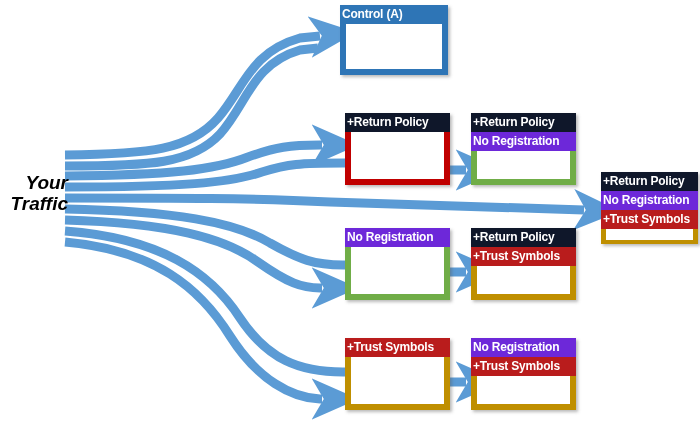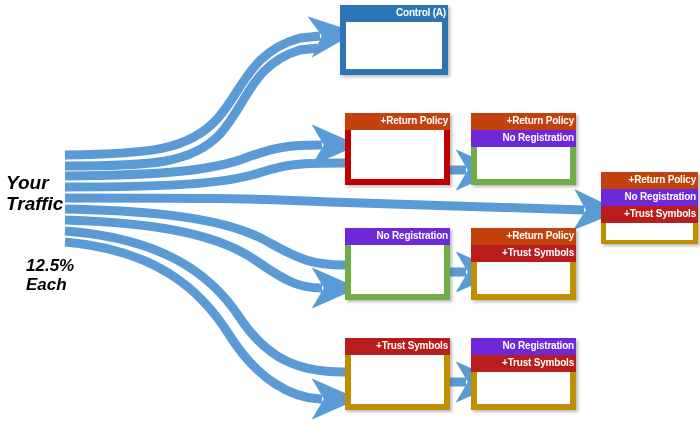--- a/index.html
+++ b/index.html
@@ -22,21 +22,21 @@
     width: 700px;
     height: 426px;
   }
 
   
   .side-label {
     position: absolute;
     font-style: italic;
     font-weight: bold;
     color: #000000;
-    text-align: left;
+    text-align: right;
     line-height: 1.12;
     white-space: pre-line;
     z-index: 5;
   }
   #traffic-label {
     left: 6px;
     top: 172px;
     width: 62px;
     font-size: 19px;
   }
@@ -52,31 +52,31 @@
     position: absolute;
     box-sizing: border-box;
     z-index: 4;
     box-shadow: 2px 2px 3px rgba(90, 90, 90, 0.42);
     display: flex;
     flex-direction: column;
     padding: 0;
   }
   .band {
     box-sizing: border-box;
-    font-size: 10px;
+    font-size: 12px;
     font-weight: bold;
     color: #ffffff;
-    text-align: right;
+    text-align: left;
     line-height: 1;
     padding: 3px 2px 4px 2px;
     white-space: nowrap;
     overflow: hidden;
     letter-spacing: -0.2px;
   }
-  .band.red   { background: #c2410c; }
+  .band.red   { background: #0f172a; }
   .band.green { background: #6d28d9; }
   .band.gold  { background: #b91c1c; }
   .band.blue  { background: #2E75B6; }
 
   .well {
     flex: 1 1 auto;
     background: #ffffff;
     margin: 0 6px 6px 6px;
     min-height: 4px;
   }
@@ -124,22 +124,20 @@
 
       <path d="M450,170 L466,170" marker-end="url(#ah)"></path>
       <path d="M450,272 L466,272" marker-end="url(#ah)"></path>
       <path d="M450,382 L466,382" marker-end="url(#ah)"></path>
     </g>
   </svg>
 
   <div class="side-label" id="traffic-label">Your
 Traffic</div>
 
-  <div class="side-label" id="split-label">12.5%
-Each</div>
 
   <div class="node blue-body" style="left:340px; top:5px; width:108px; height:70px;">
     <div class="band blue">Control (A)</div>
     <div class="well"></div>
   </div>
 
   <div class="node red-body" style="left:345px; top:113px; width:105px; height:72px;">
     <div class="band red">+Return Policy</div>
     <div class="well"></div>
   </div>

